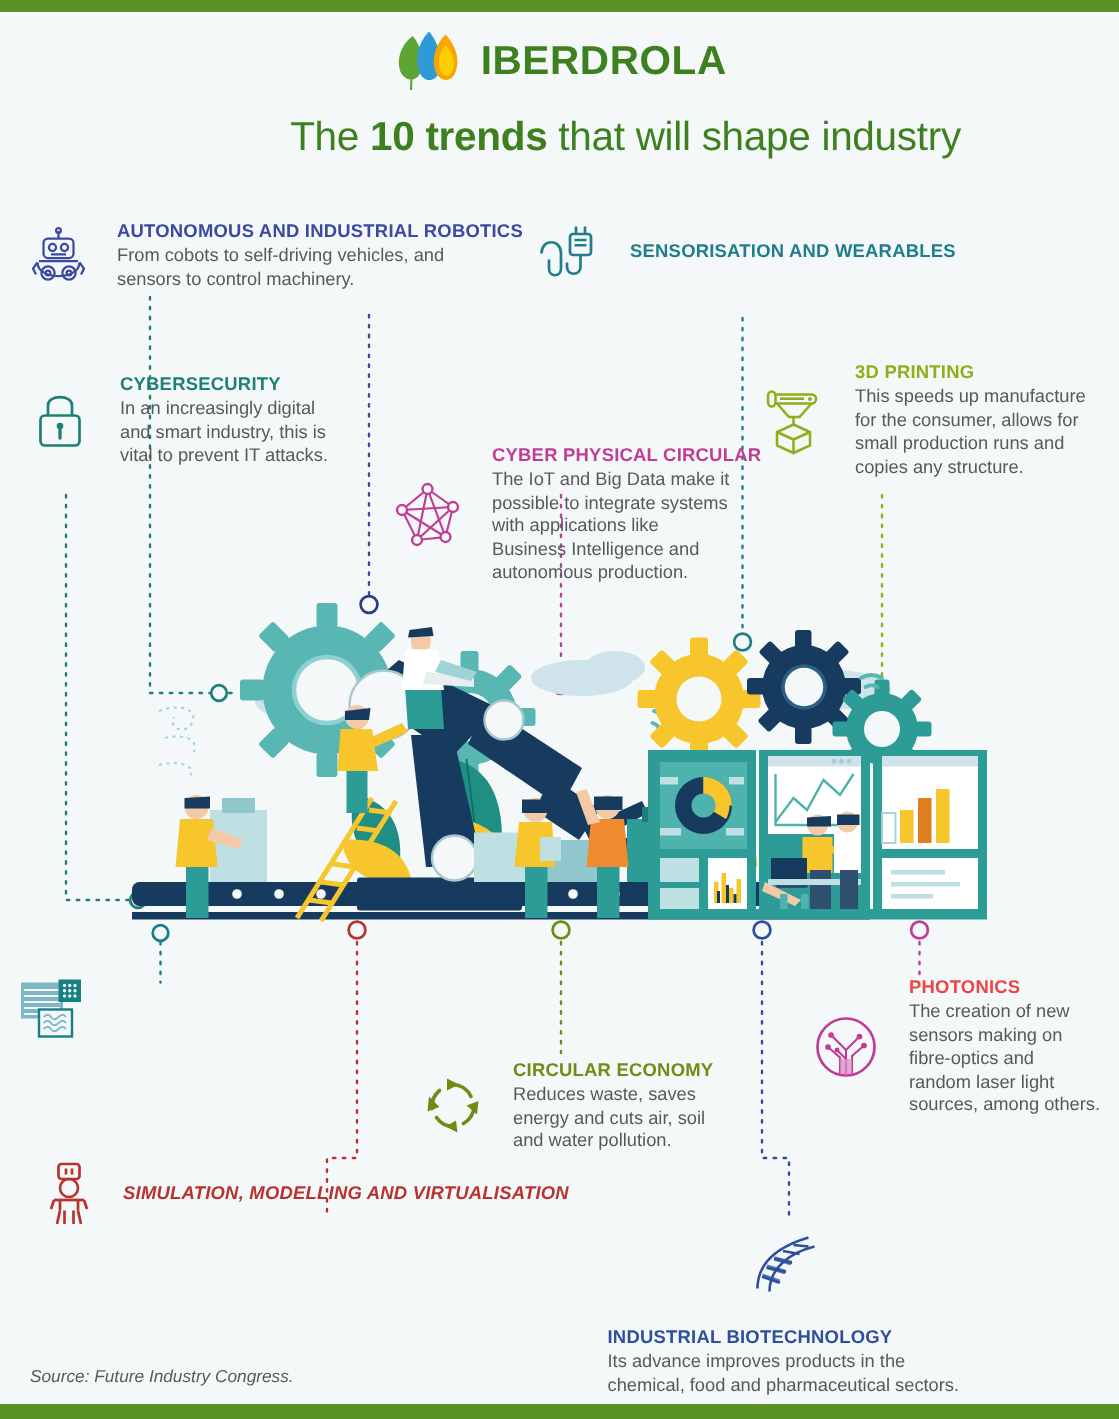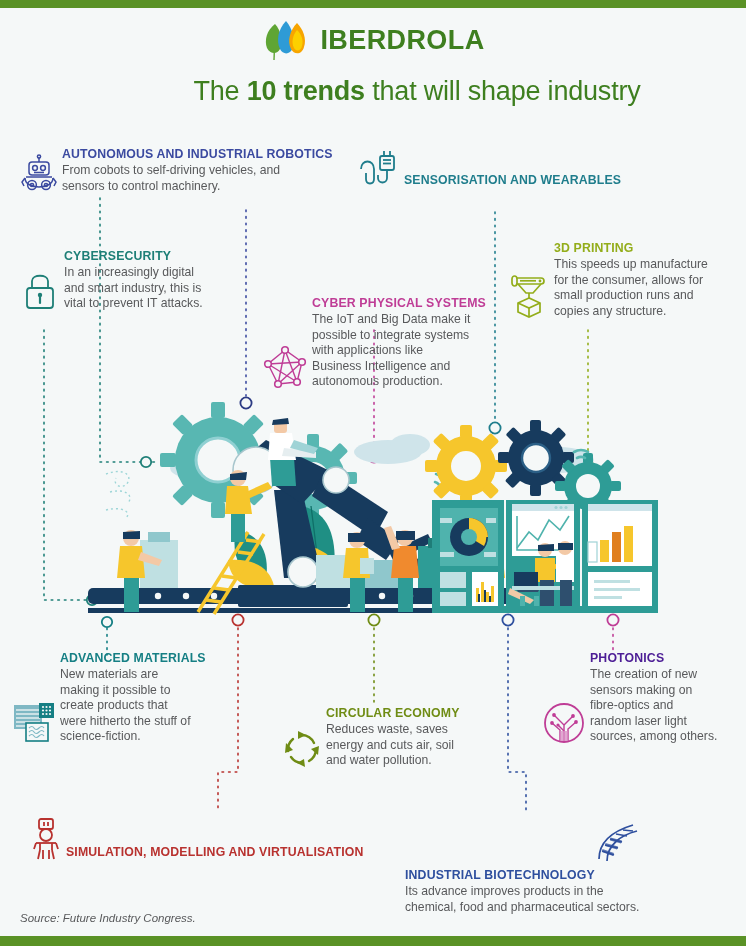--- a/index.html
+++ b/index.html
@@ -84,22 +84,22 @@
   .illustration {
     position: absolute;
     left: 88px; top: 400px;
     width: 570px; height: 225px;
   }
 
   
   .trend {
     position: absolute;
     display: flex;
-    align-items: flex-end;
-    gap: 4px;
+    align-items: center;
+    gap: 20px;
   }
   .trend-icon {
     flex: 0 0 auto;
     display: block;
     margin-top: 1px;
   }
   .trend-body { padding-top: 1px; }
   .trend-title {
     font-size: 12.3px;
     font-weight: bold;
@@ -118,21 +118,21 @@
 
   
   #t-robotics   { left: 20px;  top: 146px; }
   #t-sensor     { left: 358px; top: 146px; }
   #t-cyber      { left: 22px;  top: 248px; }
   #t-printing   { left: 508px; top: 240px; }
   #t-cps        { left: 262px; top: 295px; }
   #t-materials  { left: 12px;  top: 650px; }
   #t-photonics  { left: 542px; top: 650px; }
   #t-circular   { left: 282px; top: 705px; }
-  #t-simulation { left: 30px;  top: 816px; }
+  #t-simulation { left: 30px;  top: 773px; font-style: italic; }
   #t-biotech    { left: 405px; top: 820px; flex-direction: column; }
 </style>
 </head>
 <body>
 
 <div id="page">
 
   <div class="bar-top"></div>
   <div class="bar-bottom"></div>
 
@@ -585,21 +585,21 @@
       </g>
       <g fill="#f5f8f8" stroke="#bf3d96" stroke-width="1.6">
         <circle cx="23" cy="6" r="3.3"></circle>
         <circle cx="6" cy="20" r="3.3"></circle>
         <circle cx="40" cy="18" r="3.3"></circle>
         <circle cx="16" cy="40" r="3.3"></circle>
         <circle cx="35" cy="38" r="3.3"></circle>
       </g>
     </svg>
     <div class="trend-body">
-      <p class="trend-title" style="color:#bf3d96">CYBER PHYSICAL SYSTEMS</p>
+      <p class="trend-title" style="color:#bf3d96">CYBER PHYSICAL CIRCULAR</p>
       <p class="trend-desc">The IoT and Big Data make it
 possible to integrate systems
 with applications like
 Business Intelligence and
 autonomous production.</p>
     </div>
   </div>
 
   <div class="trend" id="t-materials">
     <svg class="trend-icon" width="44" height="44" viewBox="0 0 44 44">
@@ -623,28 +623,20 @@
           <circle cx="34.5" cy="13" r="1.1"></circle>
           <circle cx="38" cy="13" r="1.1"></circle>
       </g>
       <rect x="14" y="22" width="22" height="18" fill="#f5f8f8" stroke="#157f84" stroke-width="1.6"></rect>
       <g fill="none" stroke="#7fb8c4" stroke-width="1.2">
         <path d="M17 27 q3 -3 5 0 t5 0 t5 0"></path>
         <path d="M17 31 q3 -3 5 0 t5 0 t5 0"></path>
         <path d="M17 35 q3 -3 5 0 t5 0 t5 0"></path>
       </g>
     </svg>
-    <div class="trend-body">
-      <p class="trend-title" style="color:#157f84">ADVANCED MATERIALS</p>
-      <p class="trend-desc">New materials are
-making it possible to
-create products that
-were hitherto the stuff of
-science-fiction.</p>
-    </div>
   </div>
 
   <div class="trend" id="t-photonics">
     <svg class="trend-icon" width="44" height="44" viewBox="0 0 44 44">
       <circle cx="22" cy="22" r="19" fill="none" stroke="#bf3d96" stroke-width="1.8"></circle>
       <g fill="none" stroke="#bf3d96" stroke-width="1.4">
         <path d="M22 40 L22 24 L12 14"></path>
         <path d="M22 24 L31 15"></path>
         <path d="M18 40 L18 29 L10 22"></path>
         <path d="M26 40 L26 28 L34 21"></path>
@@ -653,21 +645,21 @@
       <g fill="#bf3d96">
         <circle cx="12" cy="14" r="1.9"></circle>
           <circle cx="31" cy="15" r="1.9"></circle>
         <circle cx="10" cy="22" r="1.9"></circle>
           <circle cx="34" cy="21" r="1.9"></circle>
         <circle cx="16" cy="24" r="1.6"></circle>
       </g>
       <path d="M18 40 L26 40 L26 30 L18 30 Z" fill="#d98ec4" opacity="0.75"></path>
     </svg>
     <div class="trend-body">
-      <p class="trend-title" style="color:#4c1d95">PHOTONICS</p>
+      <p class="trend-title" style="color:#ef4444">PHOTONICS</p>
       <p class="trend-desc">The creation of new
 sensors making on
 fibre-optics and
 random laser light
 sources, among others.</p>
     </div>
   </div>
 
   <div class="trend" id="t-circular">
     <svg class="trend-icon" width="40" height="40" viewBox="0 0 40 40">

